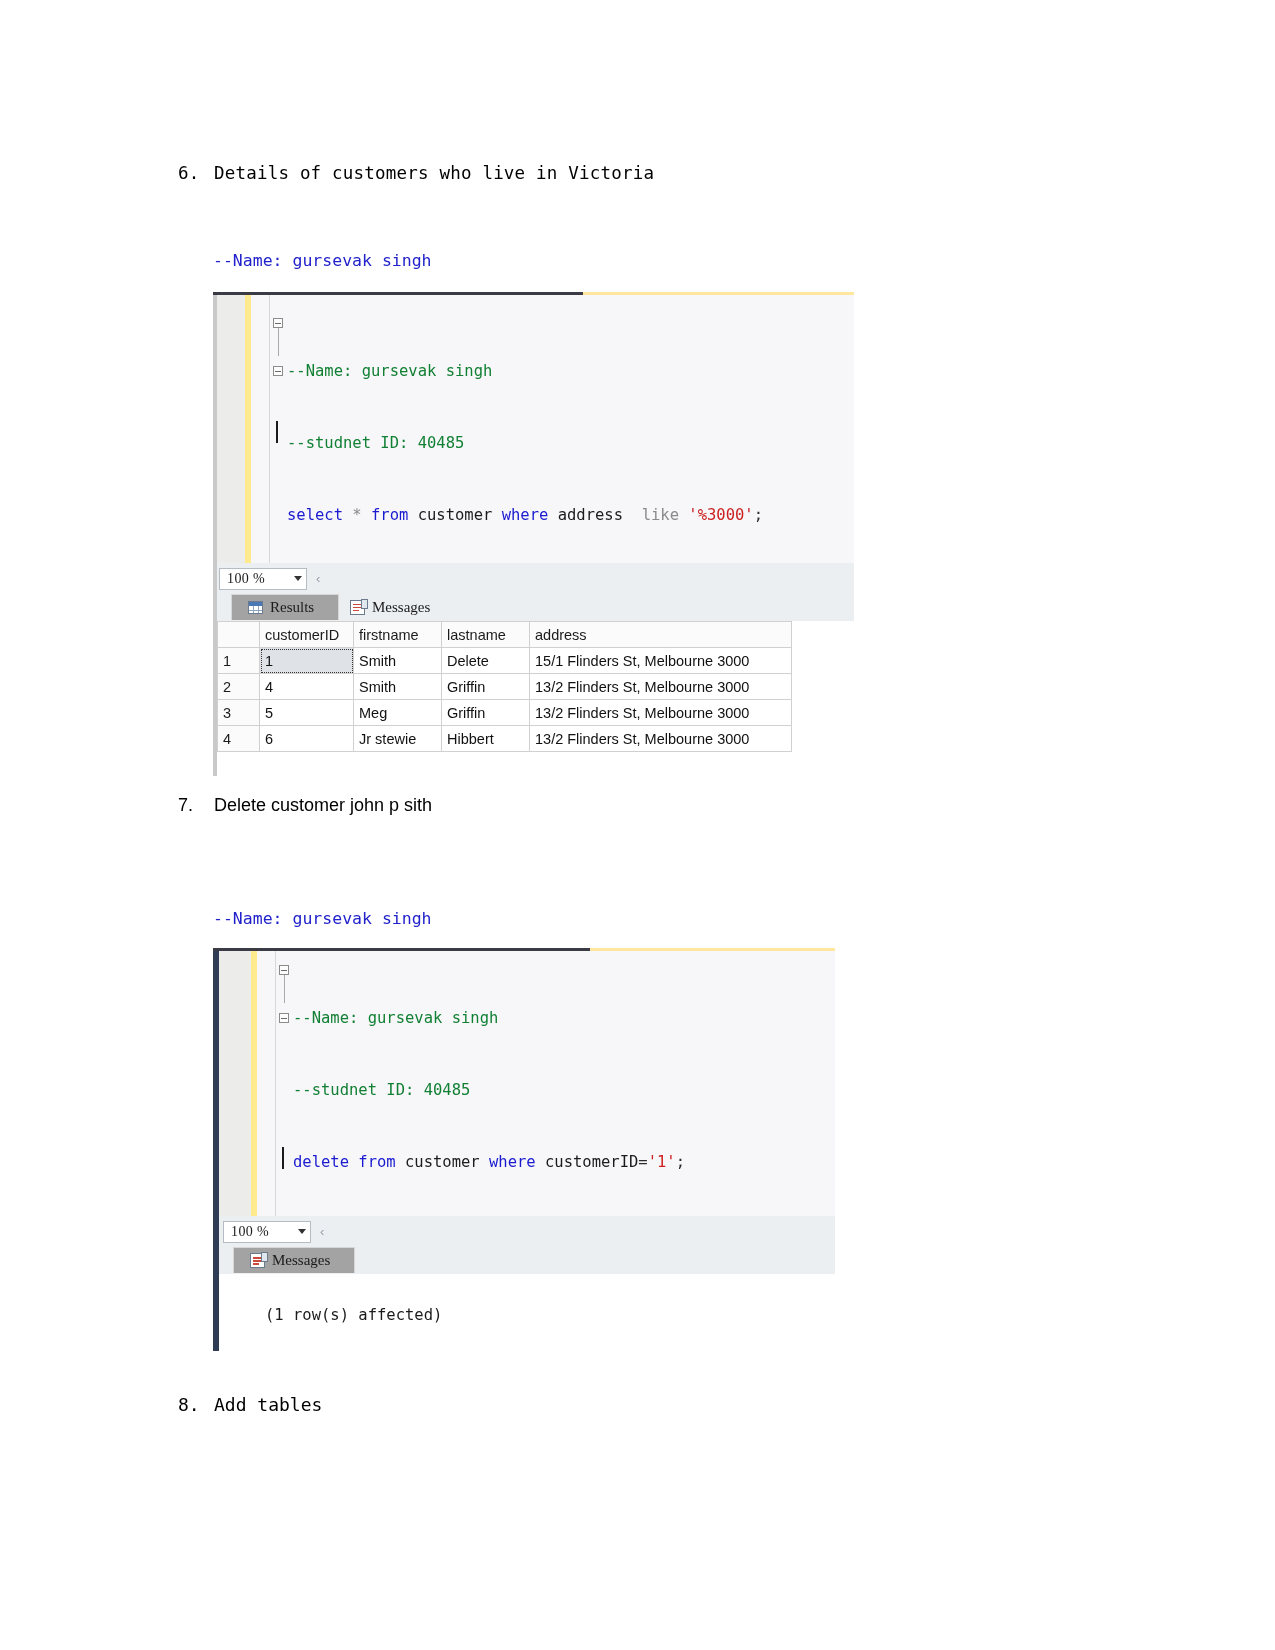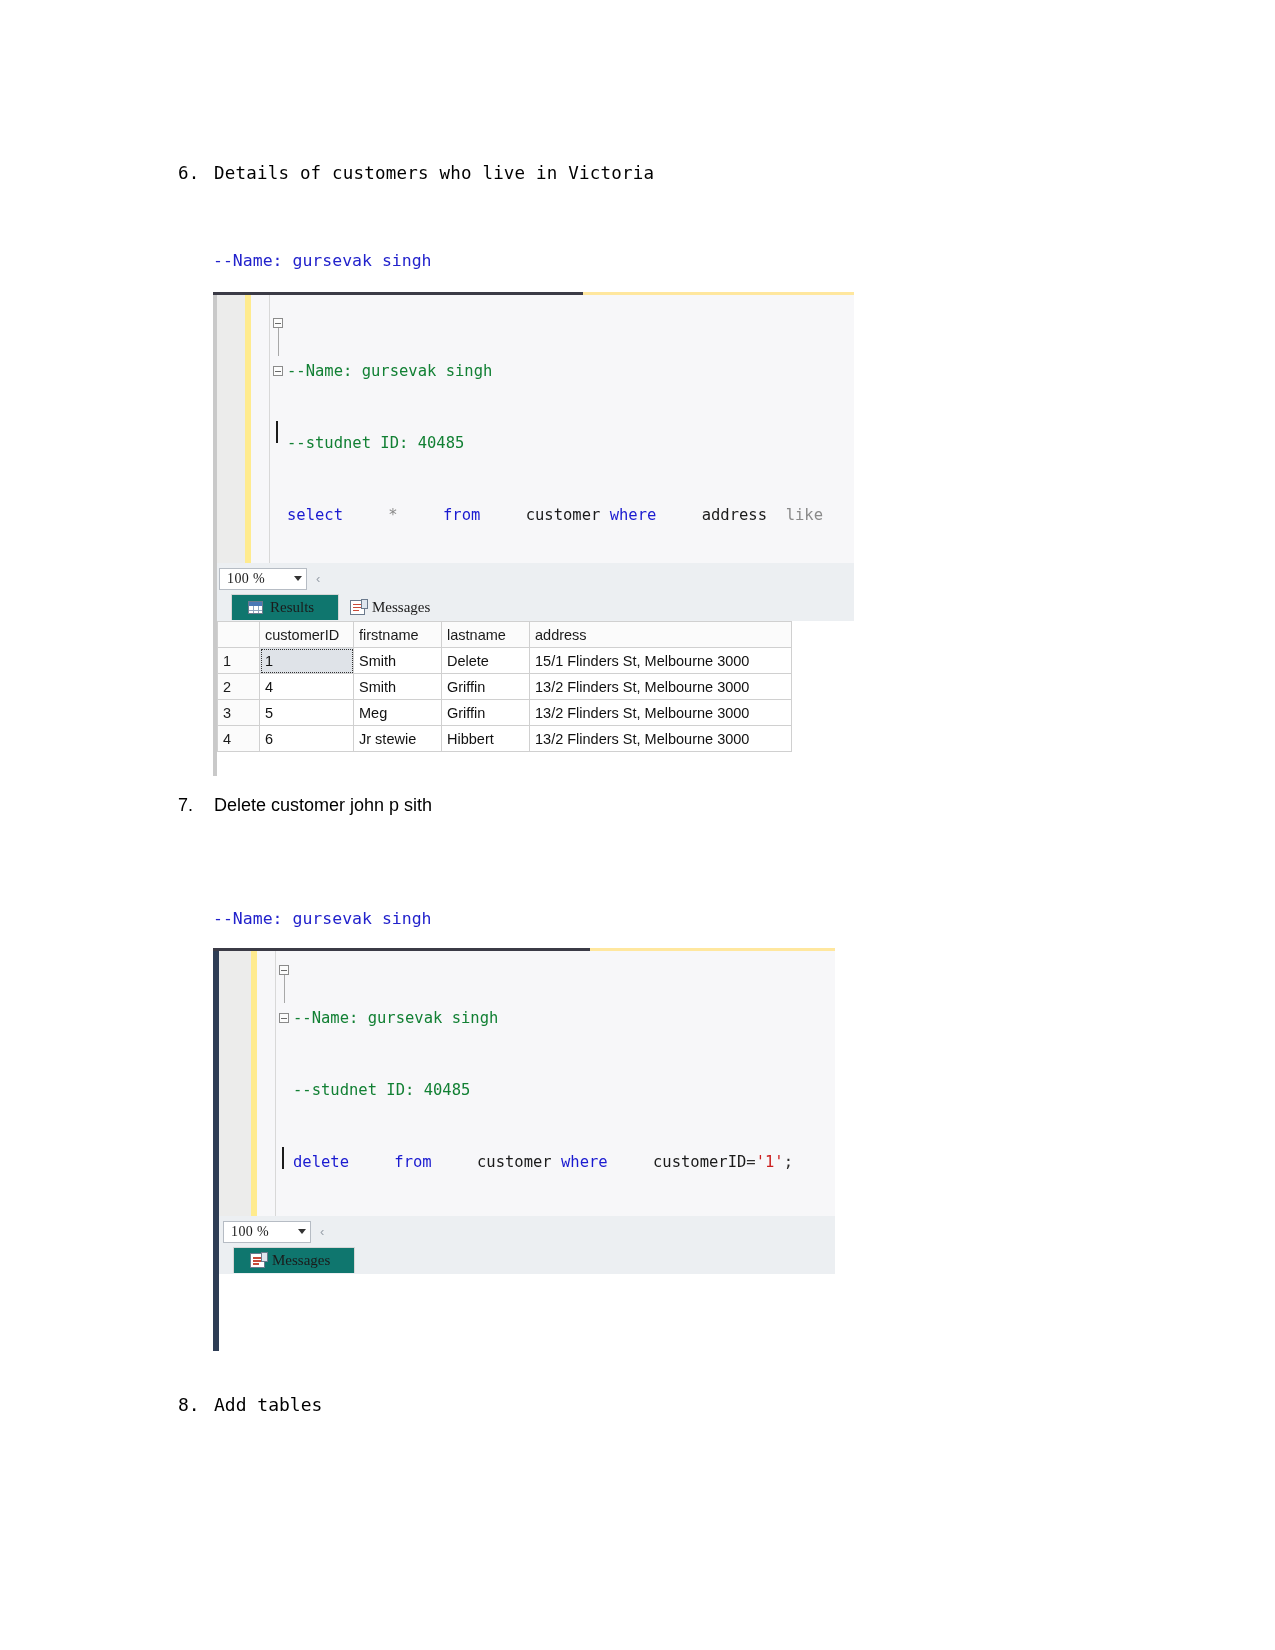--- a/index.html
+++ b/index.html
@@ -75,21 +75,21 @@
   .code-lines {
     position: absolute;
     font-family: "DejaVu Sans Mono", "Liberation Mono", monospace;
     white-space: pre;
     font-size: 15.5px;
     line-height: 24px;
   }
   .code-lines .ln { position: relative; height: 24px; }
   .k-comment { color: #128034; }
   .k-keyword { color: #1a1ad0; }
-  .k-plain   { color: #1b1b1b; padding-left: 36px; }
+  .k-plain   { color: #1b1b1b; }
   .k-gray    { color: #8a8a8a; }
   .k-string  { color: #cc2020; }
   .k-op      { color: #2b2b2b; }
 
   
   .outline-box {
     position: absolute;
     width: 10px; height: 10px;
     border: 1px solid #8b8b8b;
     background: #fcfcfc;
@@ -140,21 +140,21 @@
   .tab {
     position: absolute; top: 0;
     height: 26px;
     display: flex; align-items: center;
     padding: 0 10px 0 7px;
     font-size: 15px;
     font-family: "Liberation Serif", serif;
     color: #1b1b1b;
     box-sizing: border-box;
   }
-  .tab.active { background: #0f766e; border: 1px solid #d6d6d6; border-bottom: none; padding-left: 16px; }
+  .tab.active { background: #a3a3a3; border: 1px solid #d6d6d6; border-bottom: none; padding-left: 16px; }
   .tab.inactive { background: #eceff2; }
   .tab .tlabel { margin-left: 7px; }
 
   
   .ico-grid {
     width: 15px; height: 13px; background: #ffffff;
     border: 1px solid #6b7a8d; box-sizing: border-box; position: relative;
   }
   .ico-grid::before {
     content:""; position:absolute; left:0; right:0; top:0; height:4px; background:#4a78b5;
@@ -381,20 +381,23 @@
         <span class="ico-msg">
             <b class="l1"></b>
             <b class="l2"></b>
             <b class="l3"></b>
             <u></u>
           </span>
         <span class="tlabel">Messages</span>
       </div>
     </div>
 
+    <div class="msg-pane" style="left:6px; top:326px; width:616px; height:77px;">
+      <div class="msg-text" style="left:46px; top:32px;">(1 row(s) affected)</div>
+    </div>
   </div>
 
   <div class="list-item item8 mono">
     <span class="li-num">8.</span>
     <span class="li-text">Add tables</span>
   </div>
 
 </div>
 
 </body></html>

